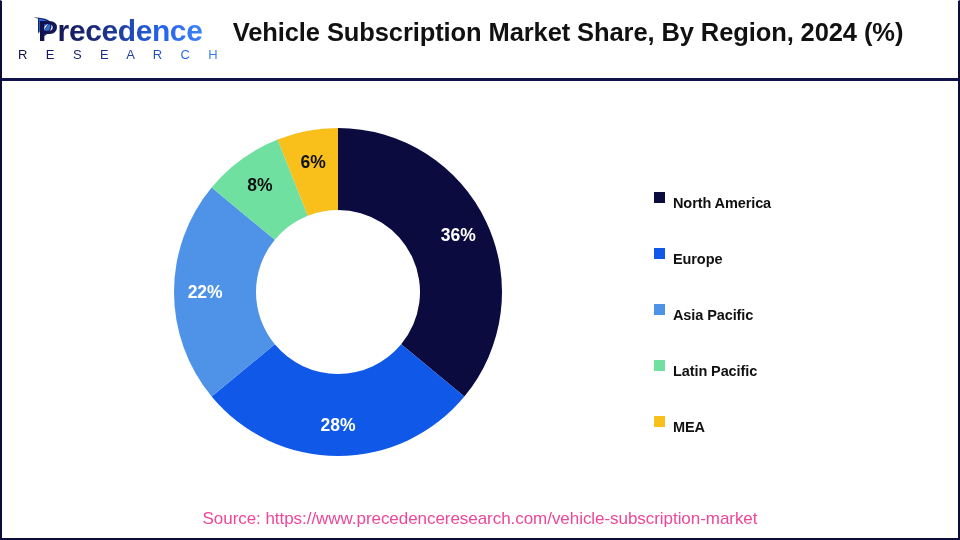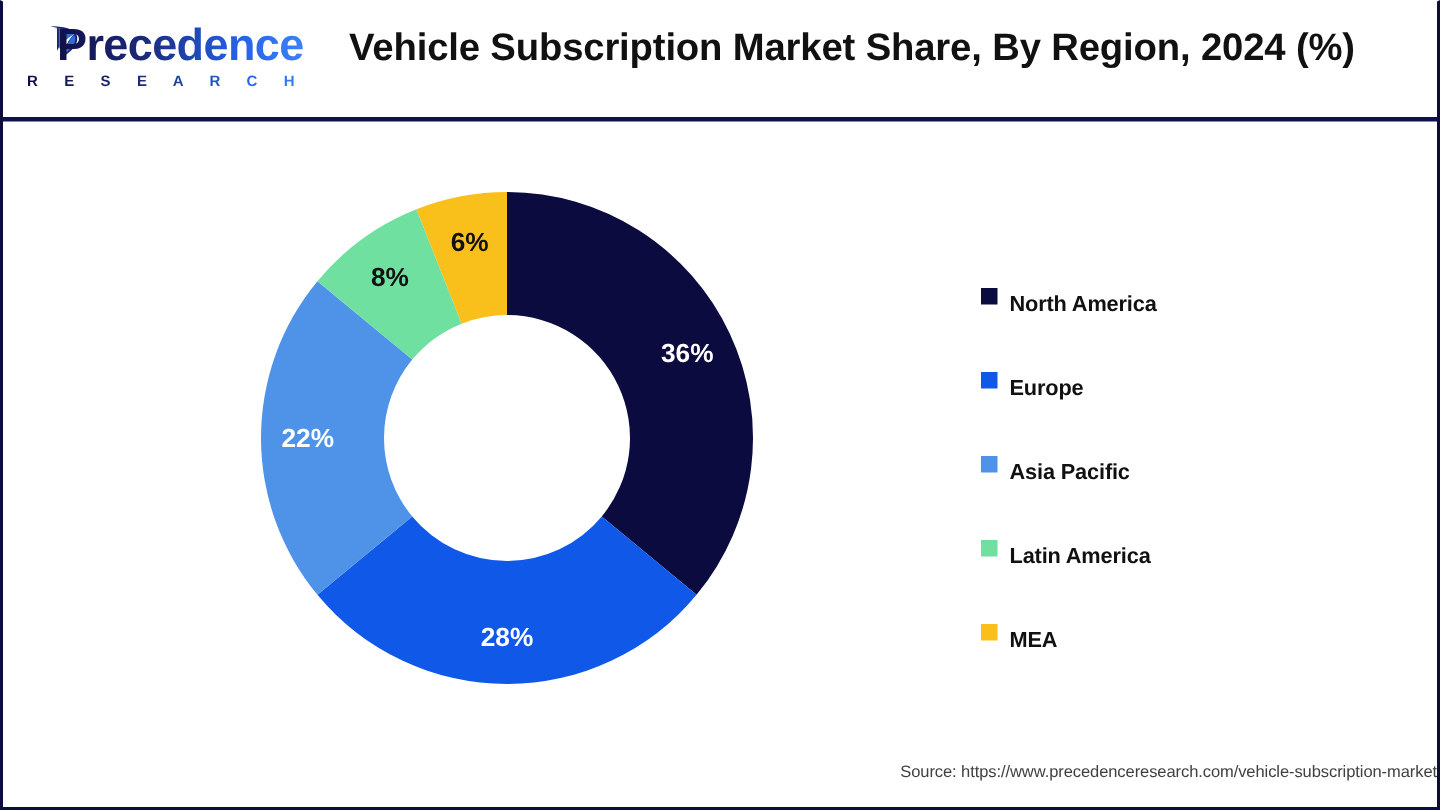--- a/index.html
+++ b/index.html
@@ -50,22 +50,22 @@
     background: linear-gradient(90deg, #101048 0%, #1b2a7a 35%, #2563eb 75%, #3b82f6 100%);
     -webkit-background-clip: text;
     background-clip: text;
     color: transparent;
     white-space: nowrap;
   }
   .logo-sub {
     position: absolute;
     left: 2px;
     top: 33px;
-    font-size: 10px;
-    font-weight: 700;
+    font-size: 13px;
+    font-weight: 400;
     letter-spacing: 7.4px;
     line-height: 16px;
     background: linear-gradient(90deg, #101048 0%, #1b2a7a 40%, #2563eb 80%, #3b82f6 100%);
     -webkit-background-clip: text;
     background-clip: text;
     color: transparent;
     white-space: nowrap;
   }
   .logo-mark {
     position: absolute;
@@ -138,23 +138,23 @@
     white-space: nowrap;
     margin-top: 11px;
   }
 
   
   .source {
     position: absolute;
     left: 0;
     top: 508px;
     width: 100%;
-    text-align: right;
-    font-size: 11px;
-    color: #404040;
+    text-align: center;
+    font-size: 17px;
+    color: #ec4899;
     letter-spacing: -0.05px;
   }
 </style>
 </head>
 <body>
 
 <div class="page">
 
   <div class="header">
 
@@ -197,21 +197,21 @@
     <div class="legend-item">
       <span class="legend-swatch" style="background: rgb(16, 89, 232);"></span>
       <span class="legend-label">Europe</span>
     </div>
     <div class="legend-item">
       <span class="legend-swatch" style="background: rgb(79, 147, 232);"></span>
       <span class="legend-label">Asia Pacific</span>
     </div>
     <div class="legend-item">
       <span class="legend-swatch" style="background: rgb(111, 224, 160);"></span>
-      <span class="legend-label">Latin America</span>
+      <span class="legend-label">Latin Pacific</span>
     </div>
     <div class="legend-item">
       <span class="legend-swatch" style="background: rgb(249, 191, 26);"></span>
       <span class="legend-label">MEA</span>
     </div>
   </div>
 
   <div class="source">Source: https://www.precedenceresearch.com/vehicle-subscription-market</div>
 
 </div>

